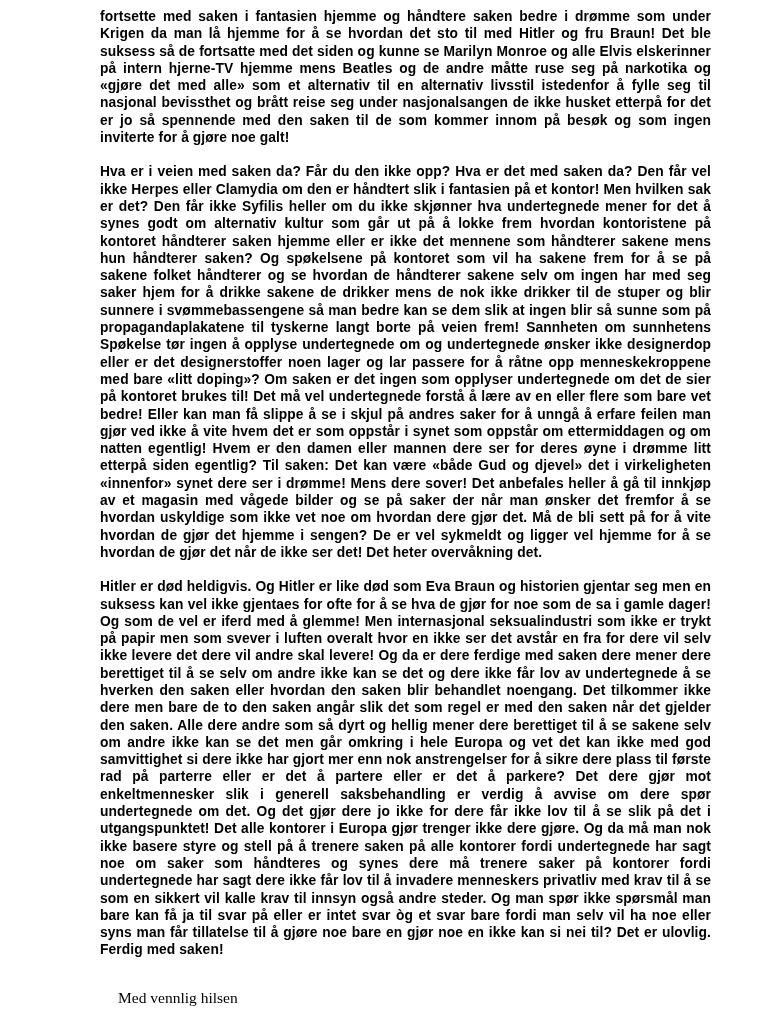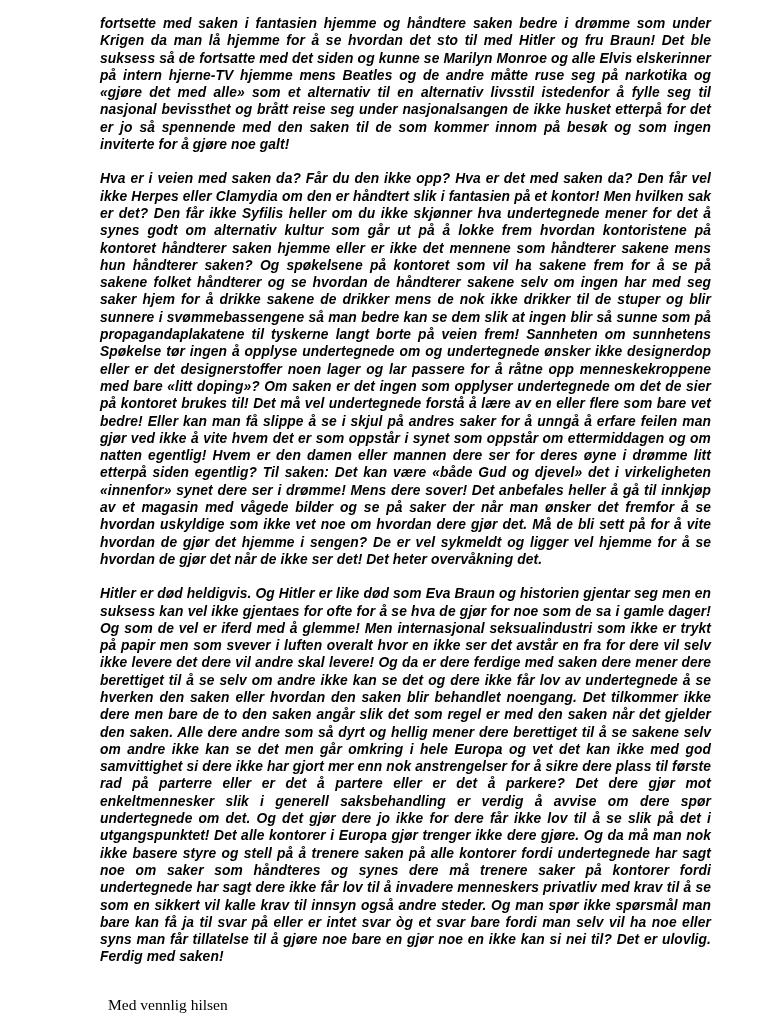--- a/index.html
+++ b/index.html
@@ -16,40 +16,39 @@
   }
   .text-block {
     position: absolute;
     left: 100px;
     top: 8px;
     width: 611px;
     color: #000000;
   }
   .body-para {
     font-family: "Liberation Sans", sans-serif;
-    font-style: italic;
     font-weight: 700;
     font-size: 13.8px;
     line-height: 17.3px;
     text-align: justify;
-    margin: 7px 0 17px 0;
+    margin: 0 0 17px 0;
     letter-spacing: 0.1px;
   }
   .signature-block {
     margin-top: 28px;
     font-family: "Liberation Serif", serif;
     font-style: normal;
     font-weight: 400;
     font-size: 15.5px;
     line-height: 22px;
     text-align: left;
     color: #000000;
   }
   .signature-line {
-    margin: 8px;
+    margin: 18px;
   }
 </style>
 </head>
 <body>
 
 <div class="page">
   <div class="text-block">
     <p class="body-para">fortsette med saken i fantasien hjemme og håndtere saken bedre i drømme som under Krigen da man lå hjemme for å se hvordan det sto til med Hitler og fru Braun! Det ble suksess så de fortsatte med det siden og kunne se Marilyn Monroe og alle Elvis elskerinner på intern hjerne-TV hjemme mens Beatles og de andre måtte ruse seg på narkotika og «gjøre det med alle» som et alternativ til en alternativ livsstil istedenfor å fylle seg til nasjonal bevissthet og brått reise seg under nasjonalsangen de ikke husket etterpå for det er jo så spennende med den saken til de som kommer innom på besøk og som ingen inviterte for å gjøre noe galt!</p>
     <p class="body-para">Hva er i veien med saken da? Får du den ikke opp? Hva er det med saken da? Den får vel ikke Herpes eller Clamydia om den er håndtert slik i fantasien på et kontor! Men hvilken sak er det? Den får ikke Syfilis heller om du ikke skjønner hva undertegnede mener for det å synes godt om alternativ kultur som går ut på å lokke frem hvordan kontoristene på kontoret håndterer saken hjemme eller er ikke det mennene som håndterer sakene mens hun håndterer saken? Og spøkelsene på kontoret som vil ha sakene frem for å se på sakene folket håndterer og se hvordan de håndterer sakene selv om ingen har med seg saker hjem for å drikke sakene de drikker mens de nok ikke drikker til de stuper og blir sunnere i svømmebassengene så man bedre kan se dem slik at ingen blir så sunne som på propagandaplakatene til tyskerne langt borte på veien frem! Sannheten om sunnhetens Spøkelse tør ingen å opplyse undertegnede om og undertegnede ønsker ikke designerdop eller er det designerstoffer noen lager og lar passere for å råtne opp menneskekroppene med bare «litt doping»? Om saken er det ingen som opplyser undertegnede om det de sier på kontoret brukes til! Det må vel undertegnede forstå å lære av en eller flere som bare vet bedre! Eller kan man få slippe å se i skjul på andres saker for å unngå å erfare feilen man gjør ved ikke å vite hvem det er som oppstår i synet som oppstår om ettermiddagen og om natten egentlig! Hvem er den damen eller mannen dere ser for deres øyne i drømme litt etterpå siden egentlig? Til saken: Det kan være «både Gud og djevel» det i virkeligheten «innenfor» synet dere ser i drømme! Mens dere sover! Det anbefales heller å gå til innkjøp av et magasin med vågede bilder og se på saker der når man ønsker det fremfor å se hvordan uskyldige som ikke vet noe om hvordan dere gjør det. Må de bli sett på for å vite hvordan de gjør det hjemme i sengen? De er vel sykmeldt og ligger vel hjemme for å se hvordan de gjør det når de ikke ser det! Det heter overvåkning det.</p>
     <p class="body-para">Hitler er død heldigvis. Og Hitler er like død som Eva Braun og historien gjentar seg men en suksess kan vel ikke gjentaes for ofte for å se hva de gjør for noe som de sa i gamle dager! Og som de vel er iferd med å glemme! Men internasjonal seksualindustri som ikke er trykt på papir men som svever i luften overalt hvor en ikke ser det avstår en fra for dere vil selv ikke levere det dere vil andre skal levere! Og da er dere ferdige med saken dere mener dere berettiget til å se selv om andre ikke kan se det og dere ikke får lov av undertegnede å se hverken den saken eller hvordan den saken blir behandlet noengang. Det tilkommer ikke dere men bare de to den saken angår slik det som regel er med den saken når det gjelder den saken. Alle dere andre som så dyrt og hellig mener dere berettiget til å se sakene selv om andre ikke kan se det men går omkring i hele Europa og vet det kan ikke med god samvittighet si dere ikke har gjort mer enn nok anstrengelser for å sikre dere plass til første rad på parterre eller er det å partere eller er det å parkere? Det dere gjør mot enkeltmennesker slik i generell saksbehandling er verdig å avvise om dere spør undertegnede om det. Og det gjør dere jo ikke for dere får ikke lov til å se slik på det i utgangspunktet! Det alle kontorer i Europa gjør trenger ikke dere gjøre. Og da må man nok ikke basere styre og stell på å trenere saken på alle kontorer fordi undertegnede har sagt noe om saker som håndteres og synes dere må trenere saker på kontorer fordi undertegnede har sagt dere ikke får lov til å invadere menneskers privatliv med krav til å se som en sikkert vil kalle krav til innsyn også andre steder. Og man spør ikke spørsmål man bare kan få ja til svar på eller er intet svar òg et svar bare fordi man selv vil ha noe eller syns man får tillatelse til å gjøre noe bare en gjør noe en ikke kan si nei til? Det er ulovlig. Ferdig med saken!</p>

